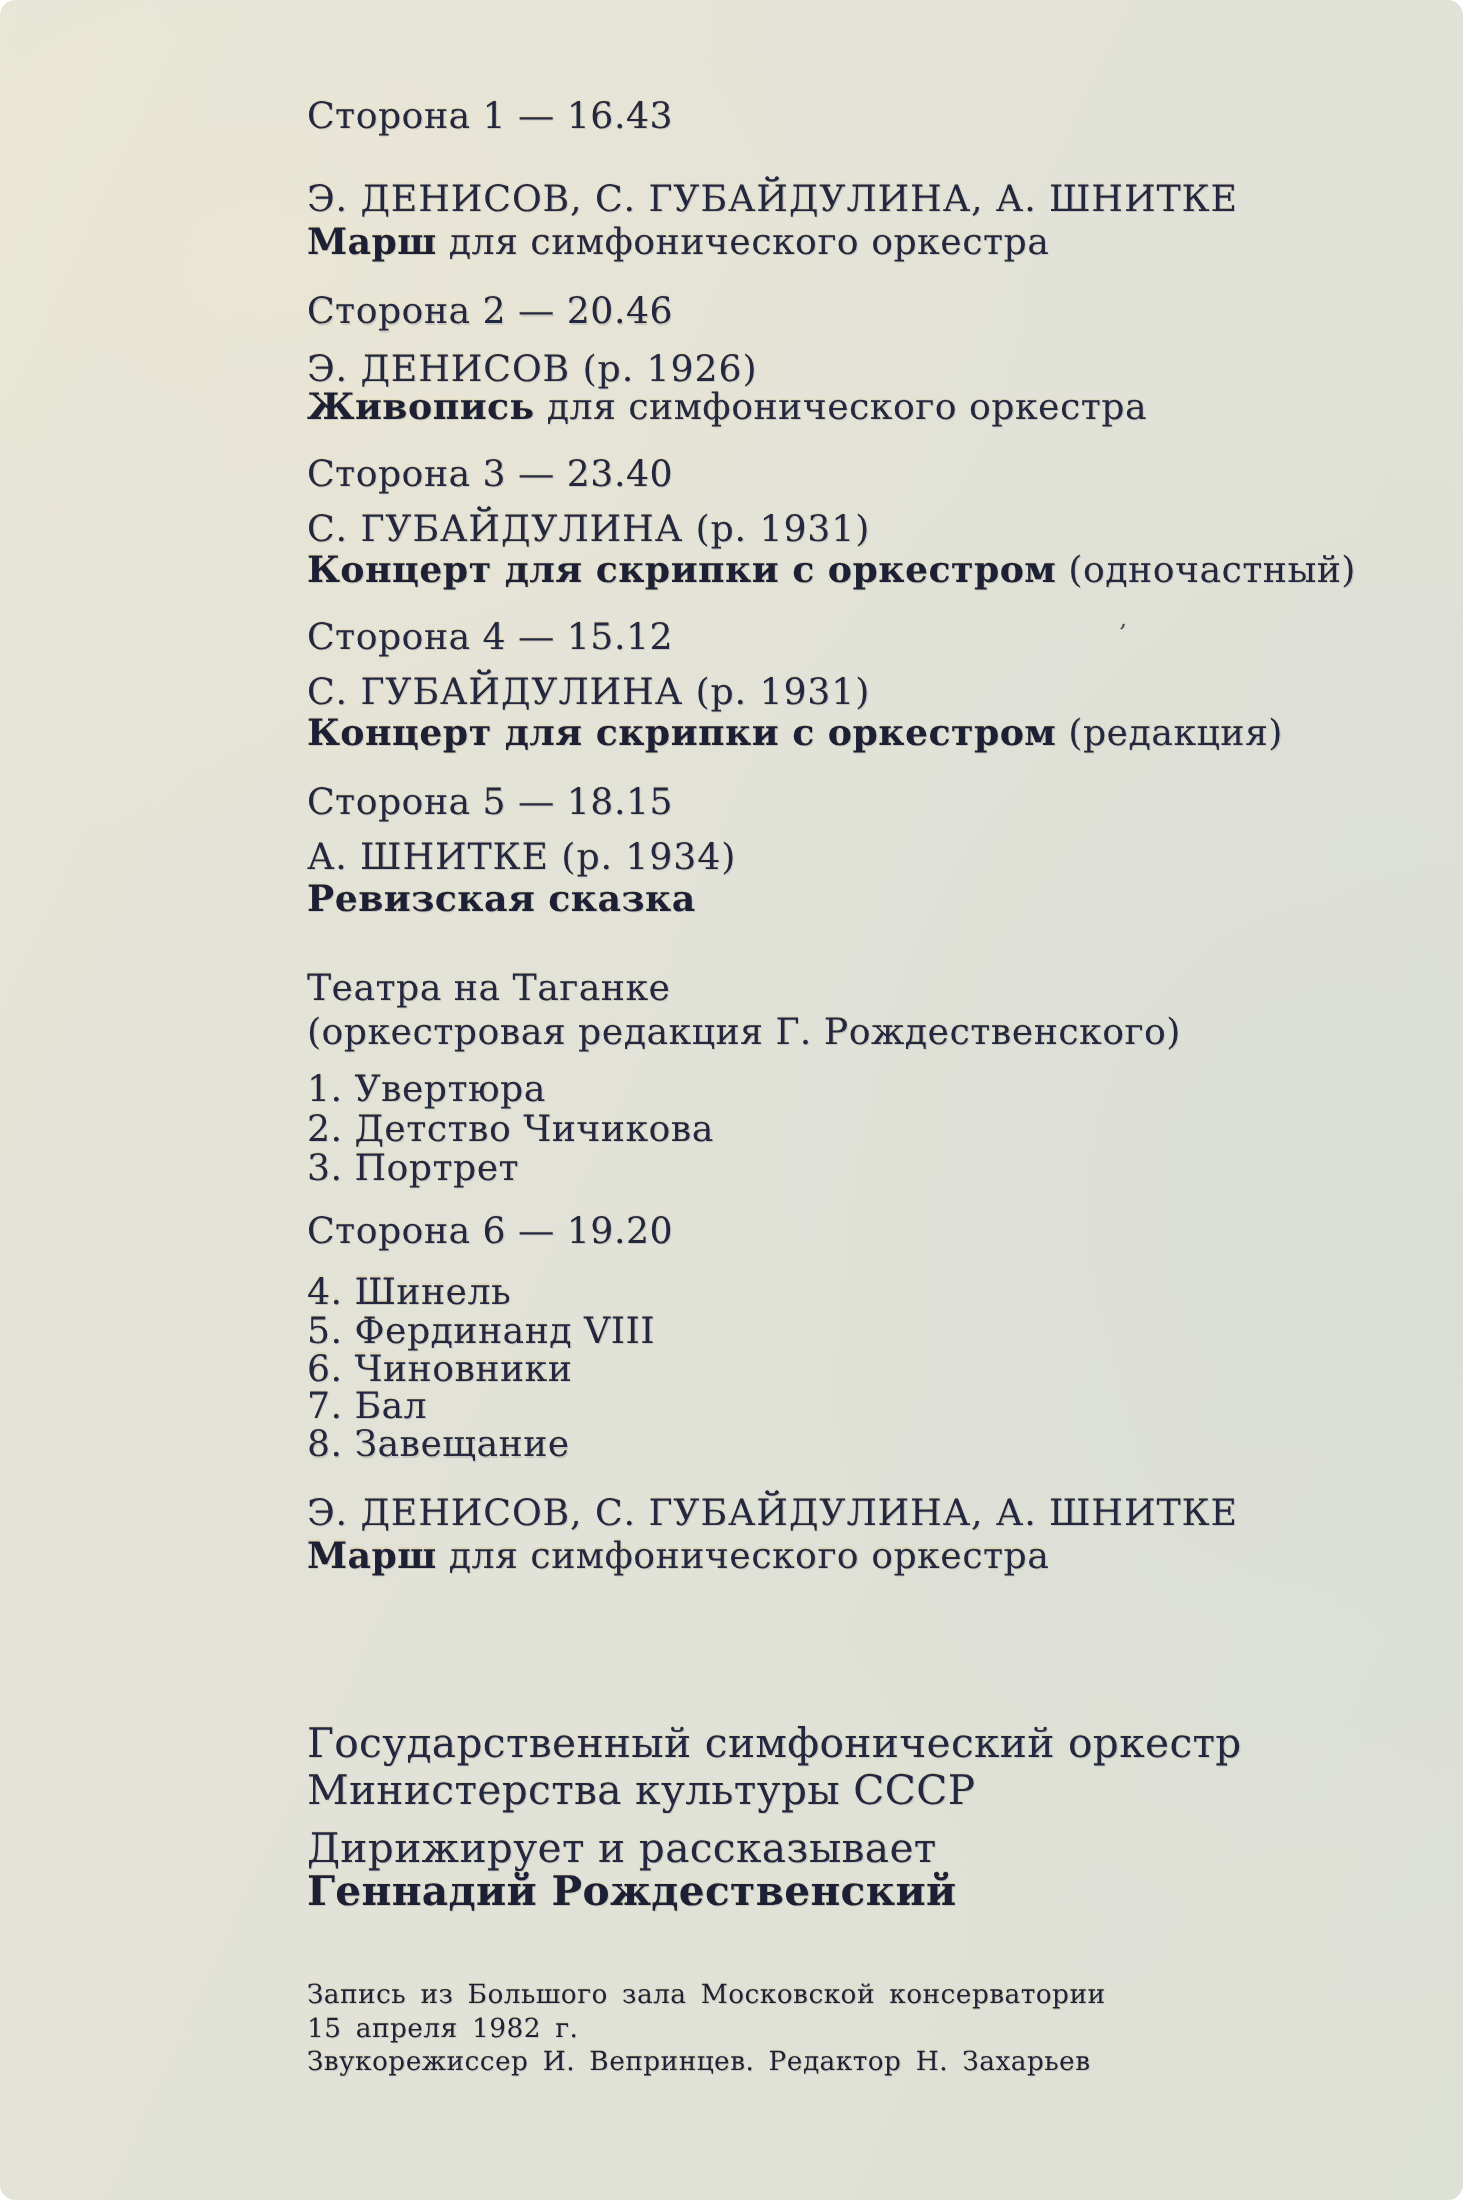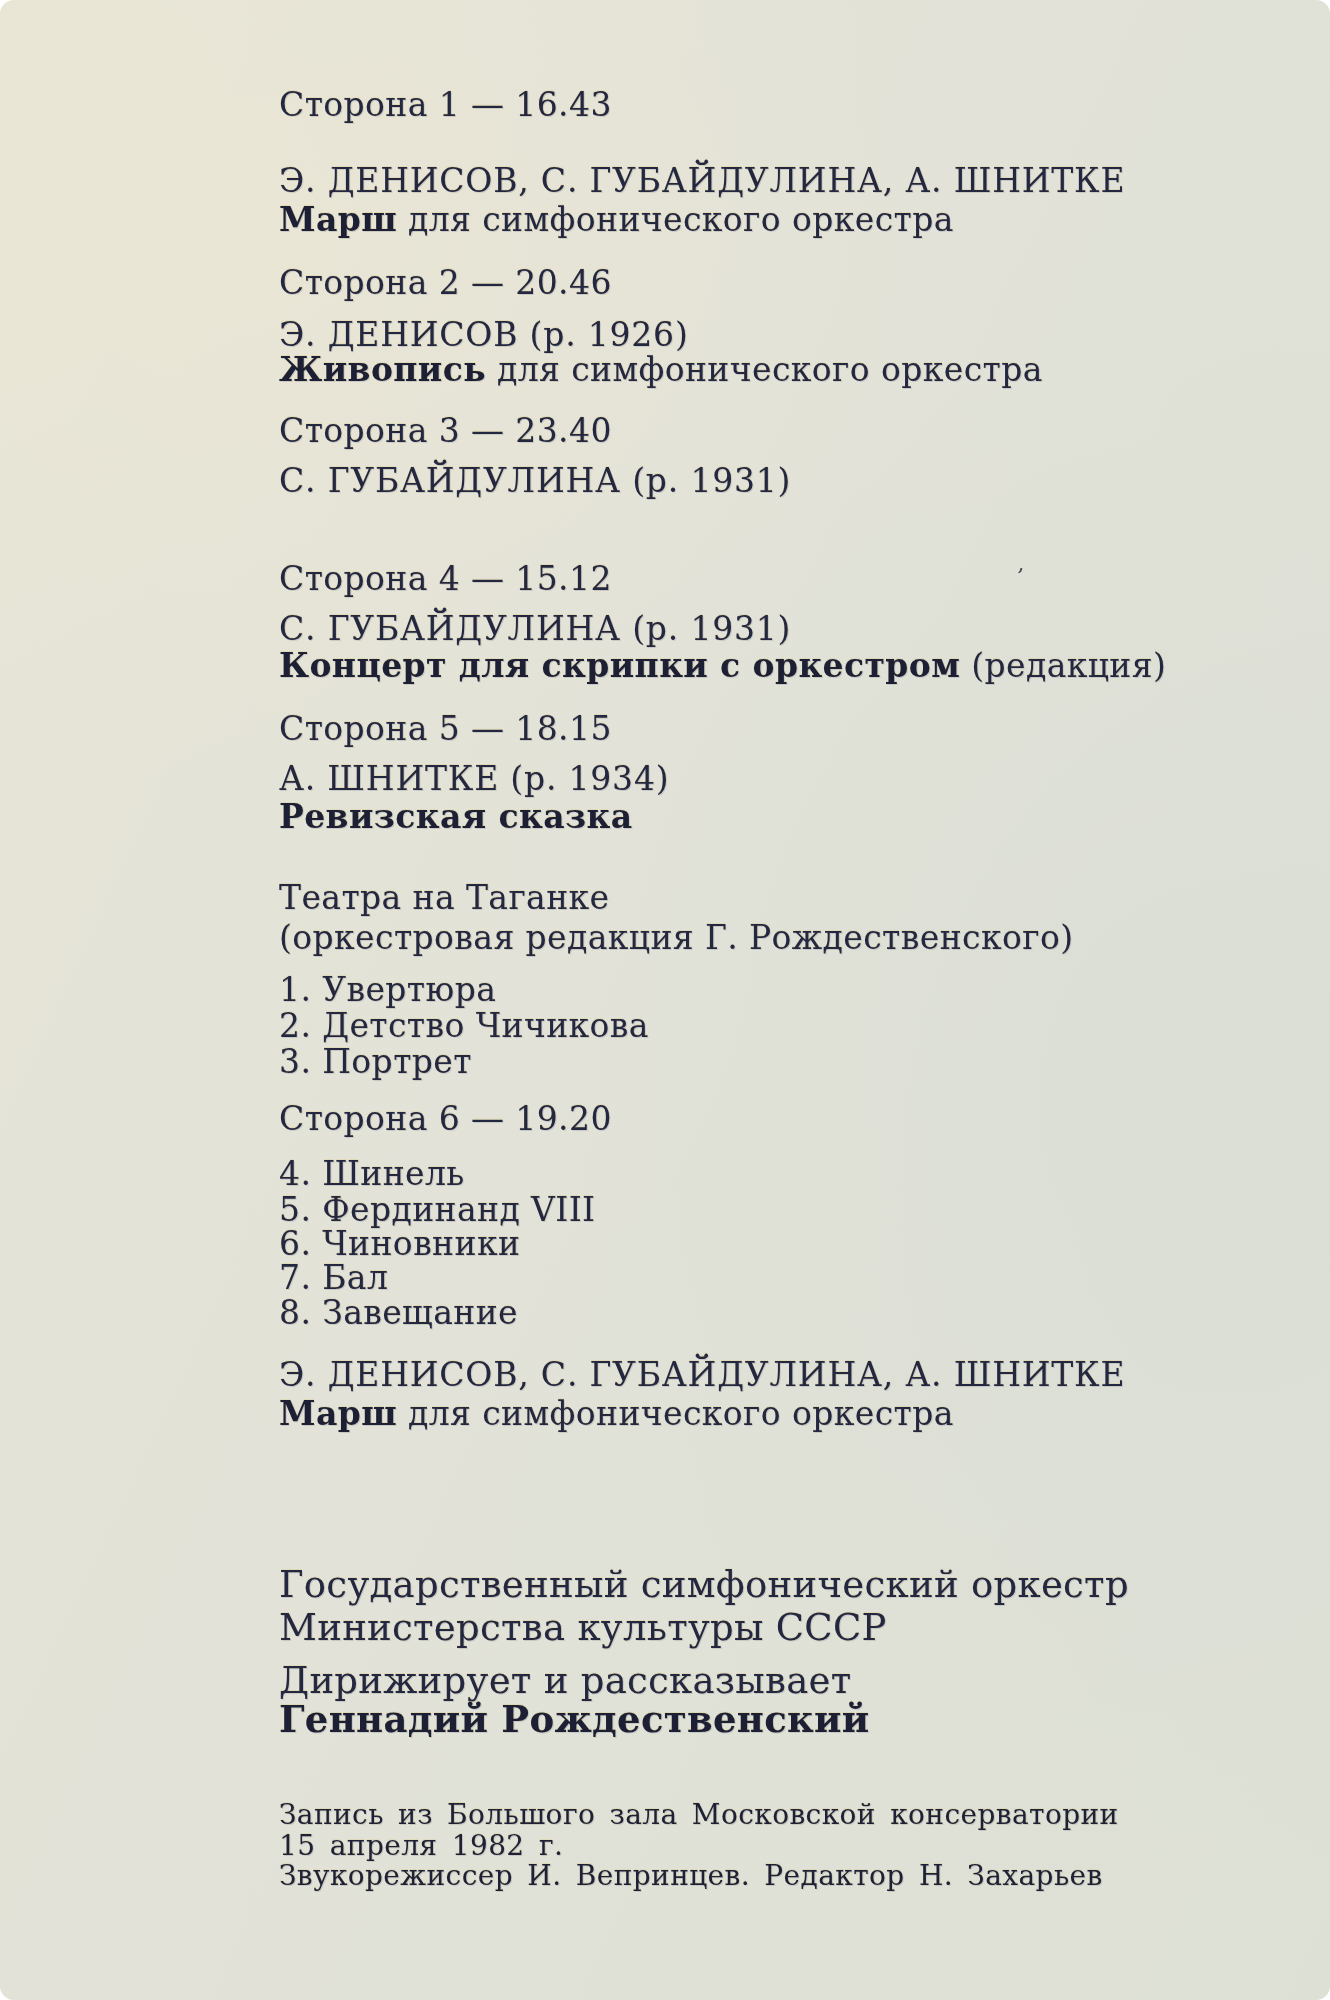--- a/index.html
+++ b/index.html
@@ -34,21 +34,21 @@
   }
   .bold, .line b {
     font-weight: 700;
     color: #1d2034;
   }
   .perf {
     font-size: 37px;
     letter-spacing: 0.3px;
   }
   .credit {
-    font-size: 28px;
+    font-size: 24px;
     word-spacing: 5px;
     color: #1e2136;
     letter-spacing: 0.4px;
   }
   .speck {
     position: absolute;
     font-size: 22px;
     color: #4a4a52;
     text-shadow: none;
     transform: rotate(8deg);
@@ -62,20 +62,21 @@
   <div class="line" style="top:88px">Сторона 1 — 16.43</div>
   <div class="line caps" style="top:164px">Э. ДЕНИСОВ, С. ГУБАЙДУЛИНА, А. ШНИТКЕ</div>
   <div class="line" style="top:203px"><b>Марш</b><span> для симфонического оркестра</span></div>
 
   <div class="line" style="top:266px">Сторона 2 — 20.46</div>
   <div class="line caps" style="top:318px">Э. ДЕНИСОВ (р. 1926)</div>
   <div class="line" style="top:353px"><b>Живопись</b><span> для симфонического оркестра</span></div>
 
   <div class="line" style="top:414px">Сторона 3 — 23.40</div>
   <div class="line caps" style="top:464px">С. ГУБАЙДУЛИНА (р. 1931)</div>
+  <div class="line" style="top:501px"><b>Концерт для скрипки с оркестром</b><span> (одночастный)</span></div>
 
   <div class="line" style="top:562px">Сторона 4 — 15.12</div>
   <div class="line caps" style="top:612px">С. ГУБАЙДУЛИНА (р. 1931)</div>
   <div class="line" style="top:649px"><b>Концерт для скрипки с оркестром</b><span> (редакция)</span></div>
 
   <div class="line" style="top:712px">Сторона 5 — 18.15</div>
   <div class="line caps" style="top:762px">А. ШНИТКЕ (р. 1934)</div>
   <div class="line" style="top:800px"><b>Ревизская сказка</b><span></span></div>
 
   <div class="line" style="top:881px">Театра на Таганке</div>

